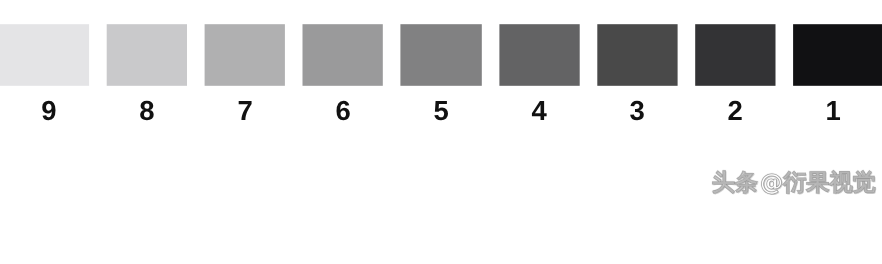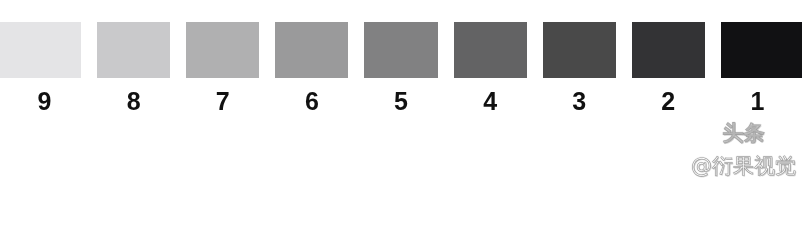--- a/index.html
+++ b/index.html
@@ -72,42 +72,42 @@
     font-weight: bold;
     color: #111111;
     line-height: 1;
     letter-spacing: 0;
   }
   .watermark {
     position: absolute;
     right: 6px;
     bottom: 4px;
     display: flex;
-    flex-direction: column;
+    flex-direction: row;
     align-items: center;
-    gap: 12px;
+    gap: 2px;
     pointer-events: none;
     user-select: none;
   }
   .watermark-text {
     font-family: "DejaVu Sans", sans-serif;
     font-size: 21px;
     font-weight: bold;
     color: #ffffff;
     line-height: 1;
     -webkit-text-stroke: 0.7px rgba(120,120,120,0.55);
     text-shadow:
       0 0 1px rgba(90,90,90,0.85),
       1px 1px 0 rgba(140,140,140,0.35);
     white-space: nowrap;
   }
   .watermark-handle {
     font-family: "DejaVu Sans", sans-serif;
     font-size: 21px;
-    font-weight: normal;
+    font-weight: bold;
     color: #ffffff;
     line-height: 1;
     -webkit-text-stroke: 0.7px rgba(120,120,120,0.55);
     text-shadow:
       0 0 1px rgba(90,90,90,0.85),
       1px 1px 0 rgba(140,140,140,0.35);
     white-space: nowrap;
   }
 </style>
 </head>

